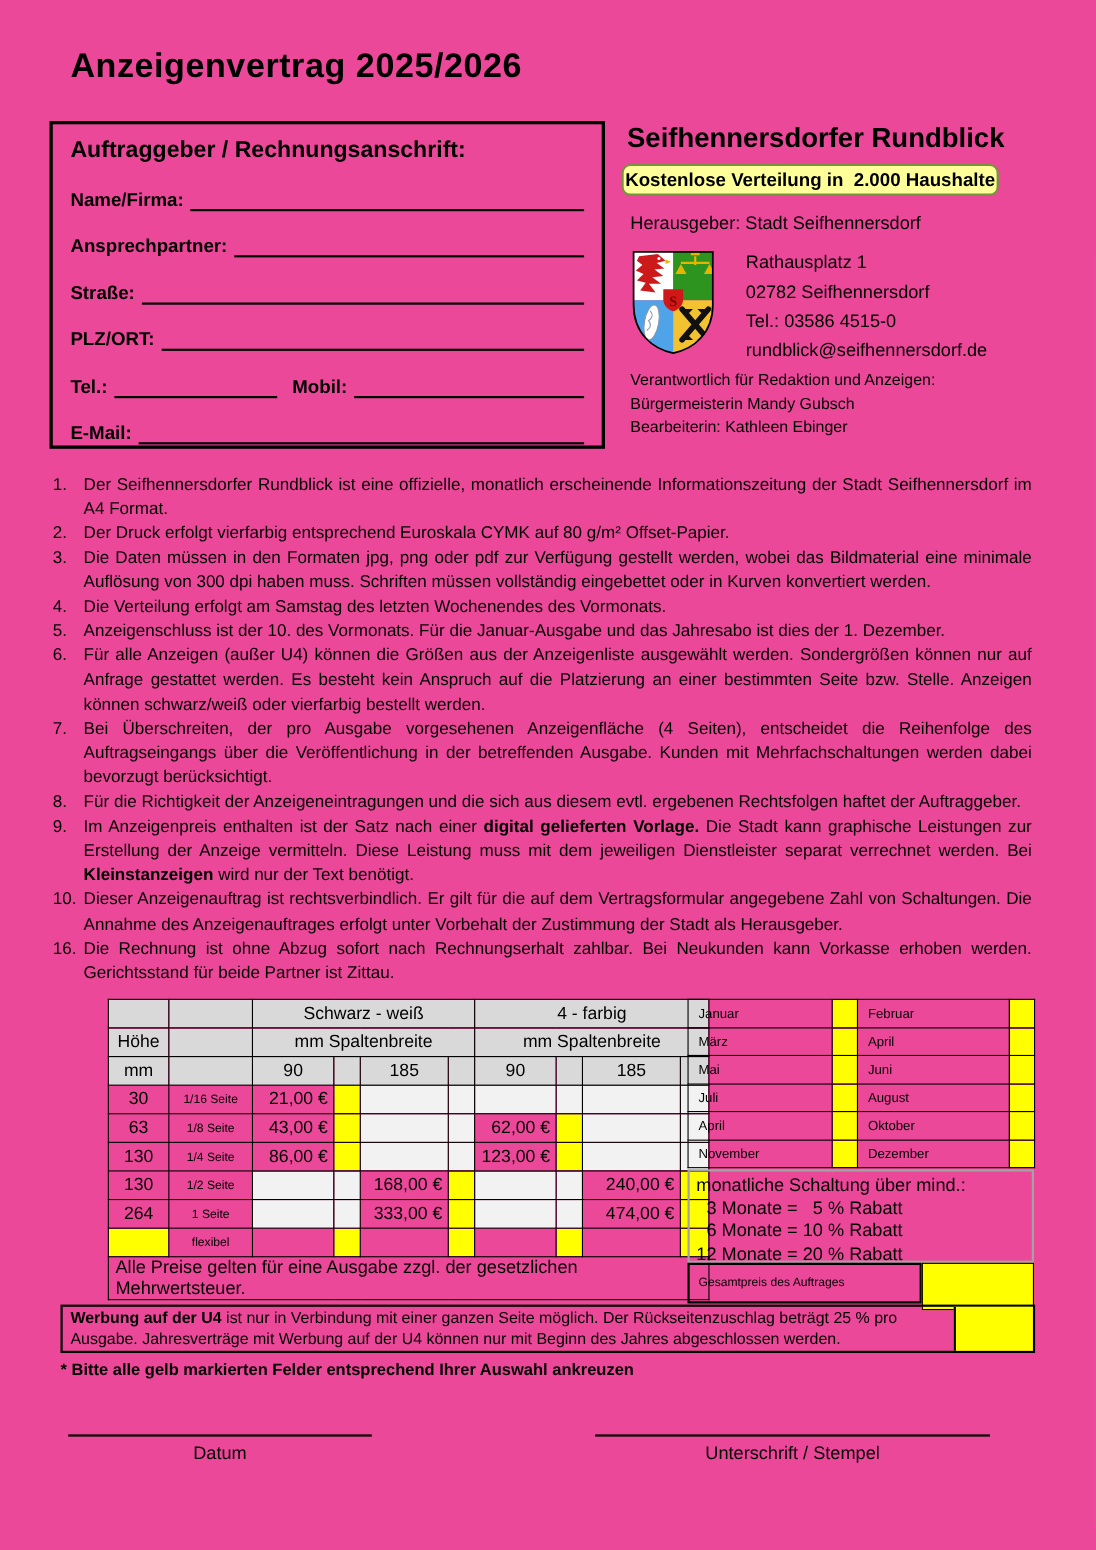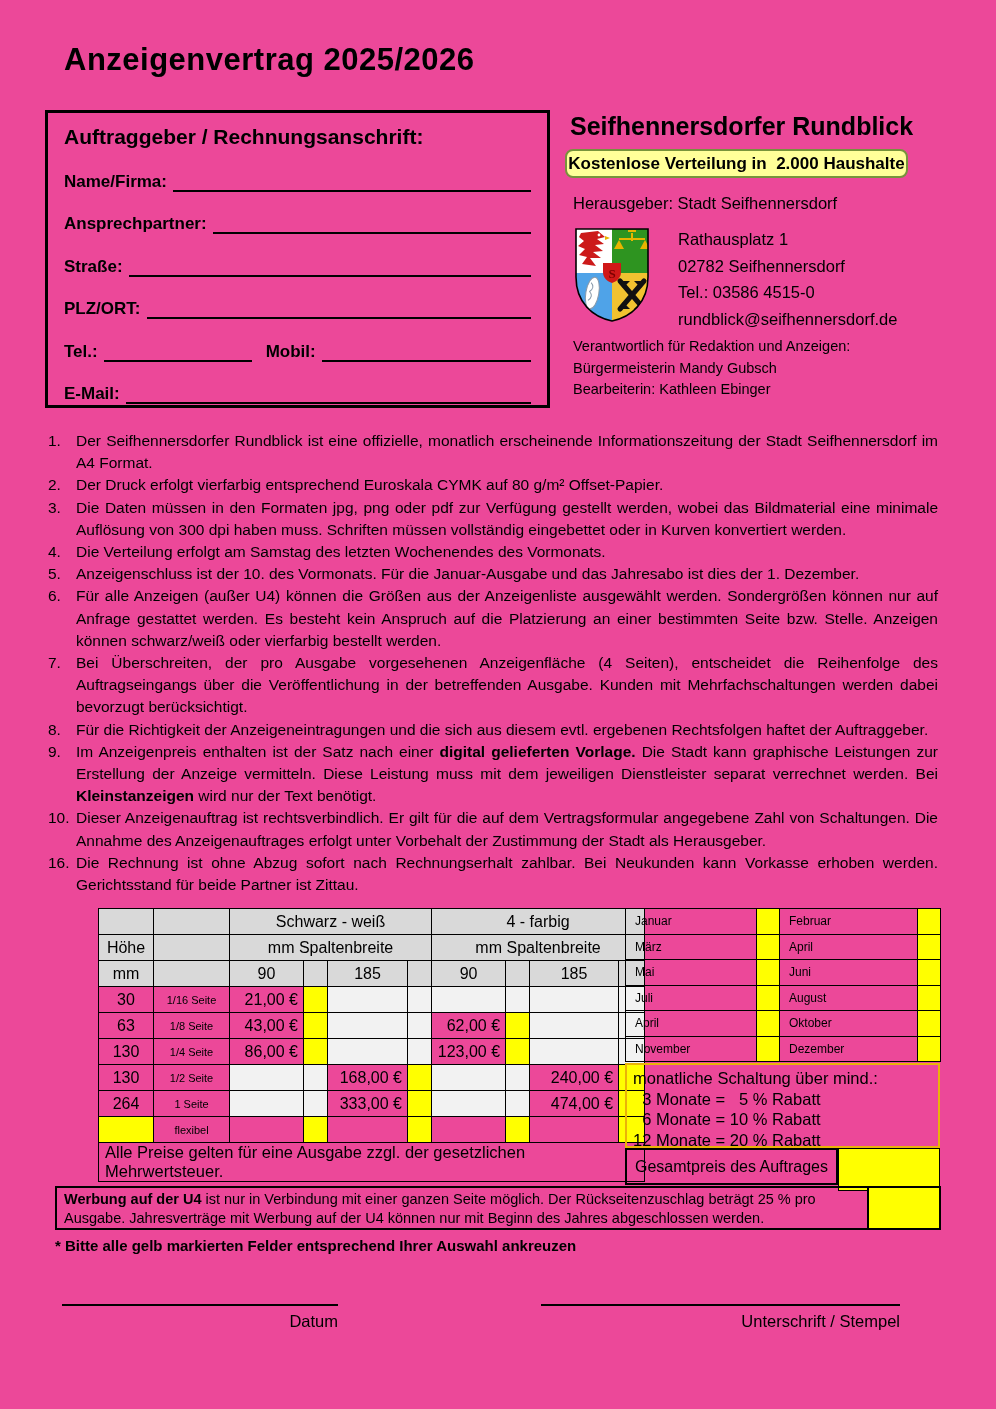--- a/index.html
+++ b/index.html
@@ -50,37 +50,37 @@
   .price-table td.dis { background:var(--c-table_disabled,#F2F2F2); }
   .price-table td.cb { background:var(--c-highlight,#FFFF00); }
   .price-table td.foot { text-align:left; font-size:16.5px; height:34px; padding-left:6px; }
 
   
   .month-table { left:625px; top:908px; width:315px; }
   .month-table td { border:1.6px solid #000; height:24.5px; font-size:12px; padding:0 0 0 9px; overflow:hidden; }
   .month-table td.cb { background:var(--c-highlight,#FFFF00); padding:0; }
 
   
-  .discount { left:625px; top:1063px; width:315px; height:85px; box-sizing:border-box; border:2px solid #eab308; padding:3px 6px; font-size:16.5px; line-height:20.5px; }
+  .discount { left:625px; top:1063px; width:315px; height:85px; box-sizing:border-box; border:2px solid #a3a3a3; padding:3px 6px; font-size:16.5px; line-height:20.5px; }
   .discount .dline { white-space:pre; }
 
   
-  .total-label { left:625px; top:1148px; width:213px; height:37px; box-sizing:border-box; border:2px solid #000; font-size:16px; line-height:33px; padding-left:8px; }
+  .total-label { left:625px; top:1148px; width:213px; height:37px; box-sizing:border-box; border:2px solid #000; font-size:11px; line-height:33px; padding-left:8px; }
   .total-field { left:838px; top:1148px; width:102px; height:43px; background:var(--c-highlight,#FFFF00); border:1.6px solid #000; box-sizing:border-box; }
 
   
   .u4-box { left:55px; top:1186px; width:886px; height:44px; box-sizing:border-box; border:2.5px solid #000; padding:2px 86px 0 7px; font-size:14.5px; line-height:19px; }
   .u4-yellow { position:absolute; right:0; top:0; bottom:0; width:70px; background:var(--c-highlight,#FFFF00); border-left:2px solid #000; }
   .footnote { left:55px; top:1237px; font-size:15px; font-weight:bold; }
 
   
   .sig-line { border-top:2px solid #000; height:0; }
   .sig-line.left { left:62px; top:1304px; width:276px; }
   .sig-line.right { left:541px; top:1304px; width:359px; }
-  .sig-label { font-size:16.5px; text-align:right; }
+  .sig-label { font-size:16.5px; text-align:center; }
   .sig-label.left { left:62px; top:1312px; width:276px; }
   .sig-label.right { left:541px; top:1312px; width:359px; }
 </style>
 </head>
 <body>
 
 <div id="page">
 
   <div class="abs page-title">Anzeigenvertrag 2025/2026</div>
 

